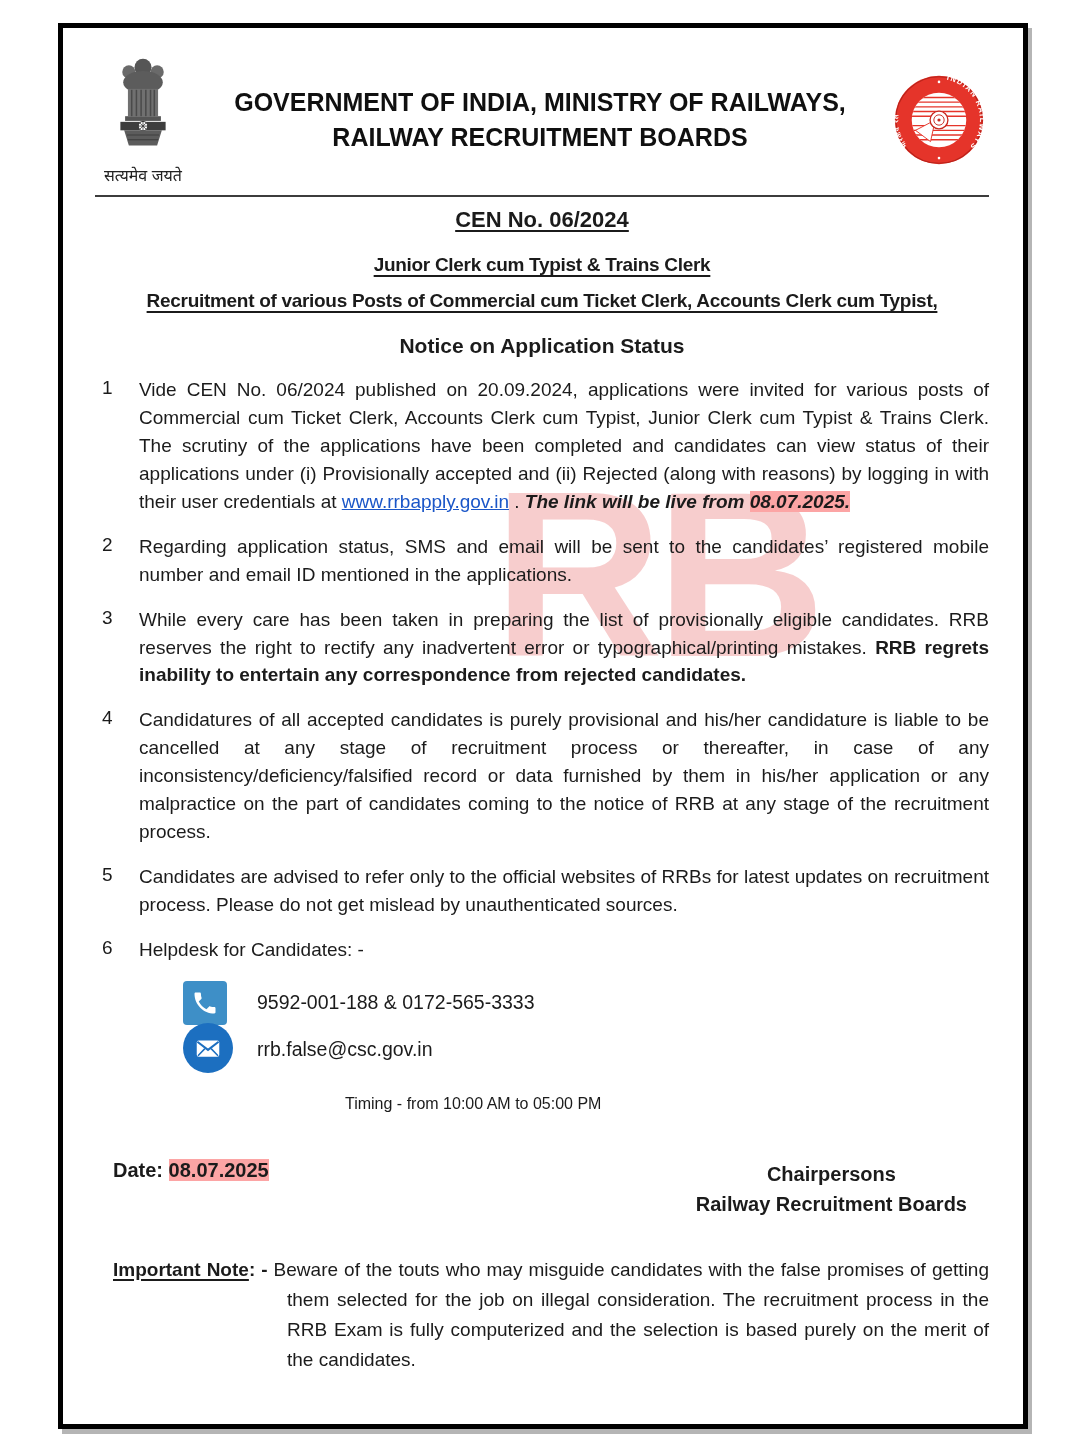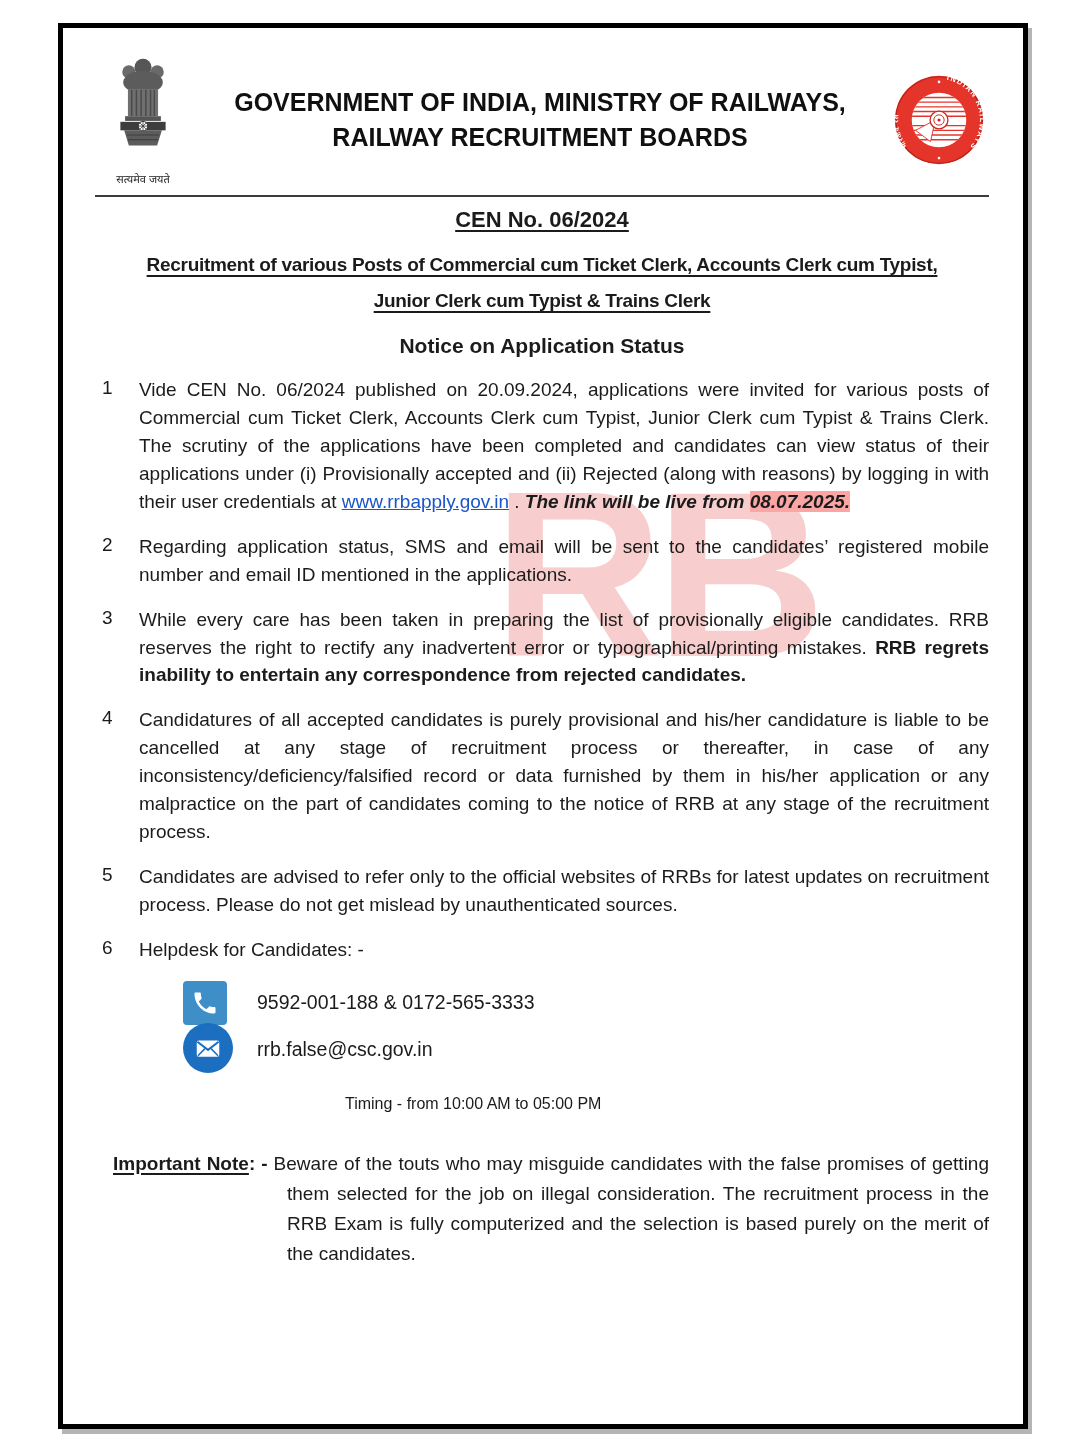--- a/index.html
+++ b/index.html
@@ -17,21 +17,21 @@
     font-size:236px;font-weight:800;line-height:1;letter-spacing:-8px;
     color:rgba(229,100,100,.32);user-select:none;pointer-events:none;
     font-family:"Liberation Sans",sans-serif;
     margin-left:48px;
   }
   .content{position:relative;z-index:1;padding:26px 34px 0 32px;}
 
   
   .header{display:flex;align-items:center;}
   .emblem{width:96px;display:flex;flex-direction:column;align-items:center;}
-  .emblem-caption{font-size:11px;color:#222;margin-top:19px;white-space:nowrap;}
+  .emblem-caption{font-size:16px;color:#222;margin-top:12px;white-space:nowrap;}
   .titles{flex:1;text-align:center;font-weight:bold;font-size:25px;line-height:1.42;color:#101010;padding:0 4px;}
   .ir-logo{width:100px;display:flex;justify-content:center;}
   .rule{border:none;border-top:2px solid #3c3c3c;margin:9px 0 0 0;}
 
   
   .cen{text-align:center;font-weight:bold;font-size:22px;margin-top:10px;
        text-decoration:underline;text-underline-offset:3px;text-decoration-thickness:2px;}
   .subject{text-align:center;font-weight:bold;font-size:19px;letter-spacing:-0.3px;margin-top:14px;line-height:1.9;}
   .subject div{white-space:nowrap;text-decoration:underline;text-underline-offset:4px;text-decoration-thickness:2px;}
   .notice-title{text-align:center;font-weight:bold;font-size:21px;margin-top:15px;
@@ -148,22 +148,22 @@
             <textPath href="#arcL" startOffset="28%">भारतीय रेल</textPath>
           </text>
         </svg>
       </div>
     </div>
 
     <hr class="rule">
 
     <div class="cen">CEN No. 06/2024</div>
     <div class="subject">
+      <div>Junior Clerk cum Typist &amp; Trains Clerk</div>
       <div>Recruitment of various Posts of Commercial cum Ticket Clerk, Accounts Clerk cum Typist,</div>
-      <div>Junior Clerk cum Typist &amp; Trains Clerk</div>
     </div>
     <div class="notice-title">Notice on Application Status</div>
 
     <div class="list">
 
       <div class="item">
         <div class="num">1</div>
         <div class="text"><span>Vide CEN No. 06/2024 published on 20.09.2024, applications were invited for various posts of Commercial cum Ticket Clerk, Accounts Clerk cum Typist, Junior Clerk cum Typist &amp; Trains Clerk. The scrutiny of the applications have been completed and candidates can view status of their applications under (i) Provisionally accepted and (ii) Rejected (along with reasons) by logging in with their user credentials at </span><span class="link">www.rrbapply.gov.in</span><span> . </span><span class="bi">The link will be live from </span><span class="bi hl">08.07.2025.</span></div>
       </div>
 
@@ -214,17 +214,24 @@
               <path d="M4 18.2 L9.5 12.5 M20 18.2 L14.5 12.5" fill="none" stroke="#1c6fc0" stroke-width="1.2"></path>
             </svg>
           </div>
         </div>
         <div class="help-text">rrb.false@csc.gov.in</div>
       </div>
 
       <div class="timing">Timing - from 10:00 AM to 05:00 PM</div>
     </div>
 
+    <div class="sign-row">
+      <div class="date-line"><span>Date: </span><span class="hl">08.07.2025</span></div>
+      <div class="signature">
+        <div>Chairpersons</div>
+        <div>Railway Recruitment Boards</div>
+      </div>
+    </div>
 
     <div class="note"><span class="note-label">Important Note</span><span class="note-sep">: - </span><span>Beware of the touts who may misguide candidates with the false promises of getting them selected for the job on illegal consideration. The recruitment process in the RRB Exam is fully computerized and the selection is based purely on the merit of the candidates.</span></div>
 
   </div>
 </div>
 
 </body></html>

